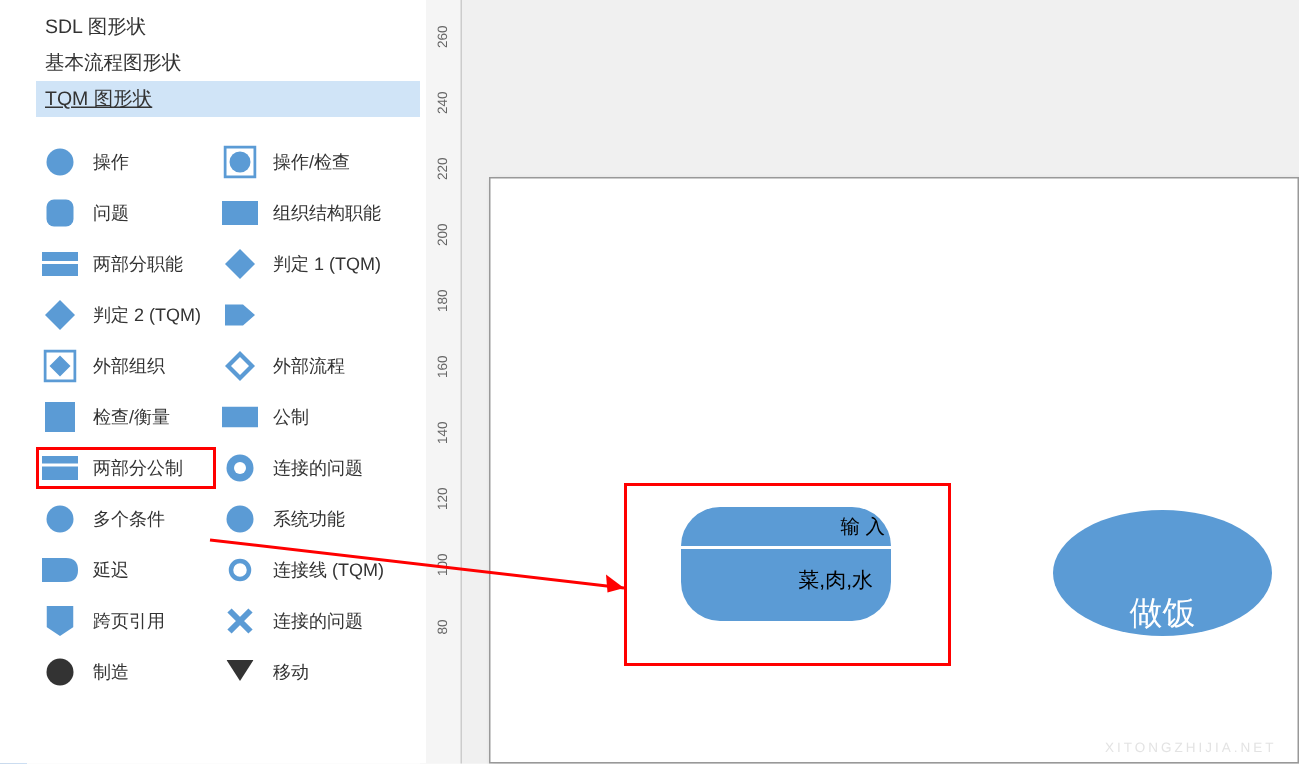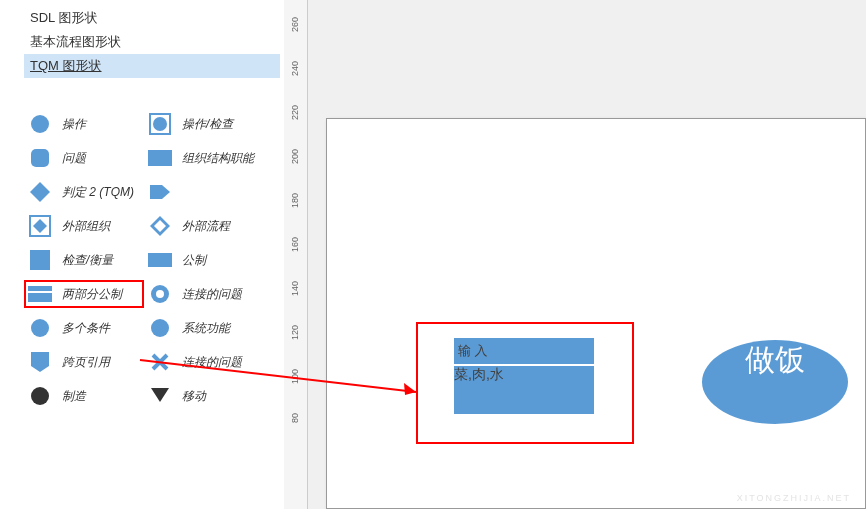--- a/index.html
+++ b/index.html
@@ -5,40 +5,40 @@
     * { margin: 0; padding: 0; box-sizing: border-box; }
     body { font-family: "Microsoft YaHei", sans-serif; font-size: 12px; background: #fff; width: 866px; height: 509px; overflow: hidden; position: relative; }
     
     .sidebar { position: absolute; left: 0; top: 0; width: 280px; height: 509px; background: #fff; }
     .blue-edge { position: absolute; left: 0; top: 0; width: 18px; height: 509px; background: linear-gradient(to right, #2e6fb8, #3d85d6); }
     
     .category-list { margin-left: 24px; padding-top: 6px; }
     .category-item { padding: 3px 6px; font-size: 13px; color: #333; cursor: pointer; }
     .category-item.selected { background: #d0e4f7; text-decoration: underline; }
     
-    .shapes-grid { margin-left: 24px; margin-top: 32px; font-style: italic; }
+    .shapes-grid { margin-left: 24px; margin-top: 16px; }
     .shape-row { display: flex; margin-bottom: 6px; }
     .shape-cell { display: flex; align-items: center; width: 120px; padding: 4px 2px; cursor: pointer; }
     .shape-cell.highlighted { border: 2px solid red; padding: 2px 0; }
     .shape-icon { width: 28px; height: 20px; margin-right: 8px; display: flex; align-items: center; justify-content: center; flex-shrink: 0; }
     .shape-label { font-size: 12px; color: #333; line-height: 1.2; }
     
     .ruler-v { position: absolute; left: 284px; top: 0; width: 24px; height: 509px; background: #f5f5f5; border-right: 1px solid #ccc; }
     .ruler-label { position: absolute; right: 12px; font-size: 9px; color: #666; transform: rotate(-90deg); transform-origin: right center; white-space: nowrap; }
     
     .canvas { position: absolute; left: 308px; top: 0; width: 558px; height: 509px; background: #f0f0f0; }
     .page { position: absolute; left: 18px; top: 118px; width: 540px; height: 391px; background: #fff; border: 1px solid #999; box-shadow: 2px 2px 4px rgba(0,0,0,0.2); }
     
     .selection-box { position: absolute; border: 2px solid red; }
     
-    .shape-input-box { position: absolute; background: #5b9bd5; color: #404040; text-align: left; }
+    .shape-input-box { position: absolute; background: #5b9bd5; color: #000000; text-align: right; border-radius: 26px; }
     .shape-input-header { border-bottom: 2px solid #fff; padding: 4px; font-size: 13px; }
-    .shape-input-body { font-size: 14px; }
-    
-    .shape-ellipse { position: absolute; background: #5b9bd5; border-radius: 50%; color: #fff; display: flex; align-items: flex-start; justify-content: center; font-size: 30px; }
+    .shape-input-body { padding: 12px; font-size: 14px; }
+    
+    .shape-ellipse { position: absolute; background: #5b9bd5; border-radius: 50%; color: #fff; display: flex; align-items: flex-end; justify-content: center; font-size: 22px; }
     
     .watermark { position: absolute; right: 15px; bottom: 20px; color: rgba(255,255,255,0.7); font-size: 16px; display: flex; align-items: center; gap: 6px; }
     .watermark-sub { position: absolute; right: 15px; bottom: 6px; color: rgba(200,200,200,0.5); font-size: 9px; letter-spacing: 2px; }
   </style>
 </head>
 <body>
 
 <div class="blue-edge"></div>
 
 <div class="sidebar">
@@ -82,20 +82,39 @@
             <svg width="24" height="16">
               <rect x="0" y="0" width="24" height="16" fill="#5b9bd5"></rect>
             </svg>
           </span>
         <span class="shape-label">组织结构职能</span>
       </div>
     </div>
     <div class="shape-row">
       <div class="shape-cell">
         <span class="shape-icon">
+            <svg width="24" height="16">
+              <rect x="0" y="0" width="24" height="6" fill="#5b9bd5"></rect>
+              <rect x="0" y="8" width="24" height="8" fill="#5b9bd5"></rect>
+            </svg>
+          </span>
+        <span class="shape-label">两部分职能</span>
+      </div>
+      <div class="shape-cell">
+        <span class="shape-icon">
+            <svg width="22" height="22">
+              <polygon points="11,1 21,11 11,21 1,11" fill="#5b9bd5"></polygon>
+            </svg>
+          </span>
+        <span class="shape-label">判定 1 (TQM)</span>
+      </div>
+    </div>
+    <div class="shape-row">
+      <div class="shape-cell">
+        <span class="shape-icon">
             <svg width="22" height="22">
               <polygon points="11,1 21,11 11,21 1,11" fill="#5b9bd5"></polygon>
             </svg>
           </span>
         <span class="shape-label">判定 2 (TQM)</span>
       </div>
       <div class="shape-cell">
         <span class="shape-icon">
             <svg width="24" height="18">
               <polygon points="2,2 14,2 22,9 14,16 2,16" fill="#5b9bd5"></polygon>
@@ -170,20 +189,38 @@
           </span>
         <span class="shape-label">多个条件</span>
       </div>
       <div class="shape-cell">
         <span class="shape-icon">
             <svg width="20" height="20">
               <circle cx="10" cy="10" r="9" fill="#5b9bd5"></circle>
             </svg>
           </span>
         <span class="shape-label">系统功能</span>
+      </div>
+    </div>
+    <div class="shape-row">
+      <div class="shape-cell">
+        <span class="shape-icon">
+            <svg width="24" height="16">
+              <path d="M0,0 L16,0 Q24,0 24,8 Q24,16 16,16 L0,16 Z" fill="#5b9bd5"></path>
+            </svg>
+          </span>
+        <span class="shape-label">延迟</span>
+      </div>
+      <div class="shape-cell">
+        <span class="shape-icon">
+            <svg width="16" height="16">
+              <circle cx="8" cy="8" r="6" fill="none" stroke="#5b9bd5" stroke-width="3"></circle>
+            </svg>
+          </span>
+        <span class="shape-label">连接线 (TQM)</span>
       </div>
     </div>
     <div class="shape-row">
       <div class="shape-cell">
         <span class="shape-icon">
             <svg width="18" height="20">
               <path d="M0,0 L18,0 L18,14 L9,20 L0,14 Z" fill="#5b9bd5"></path>
             </svg>
           </span>
         <span class="shape-label">跨页引用</span>

